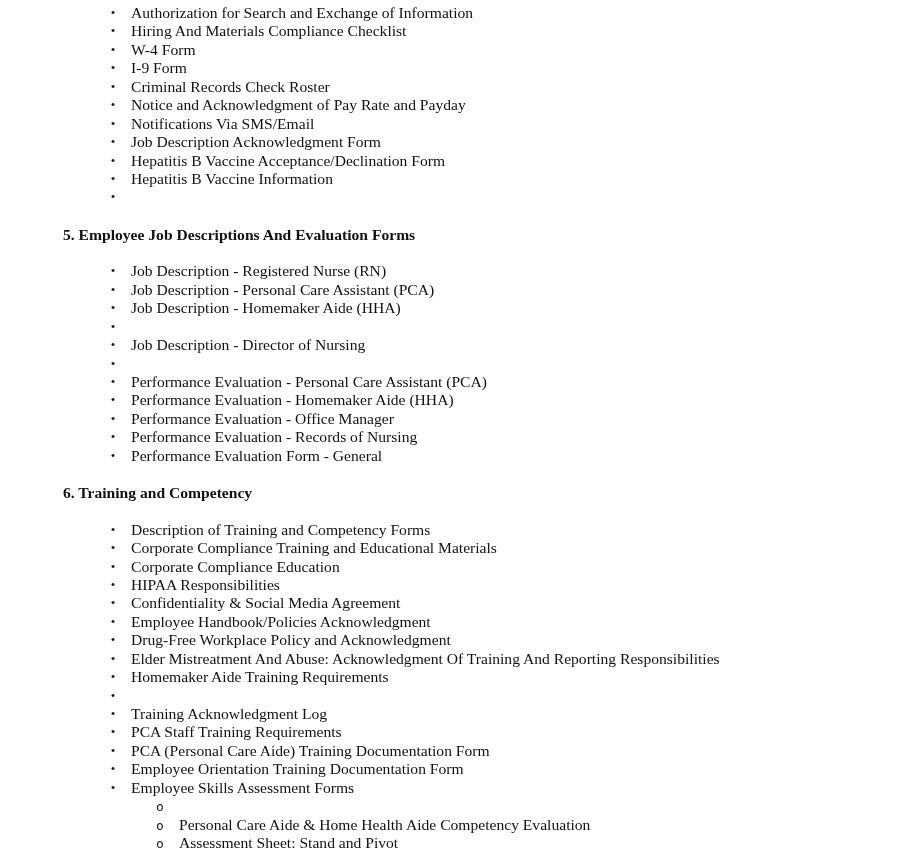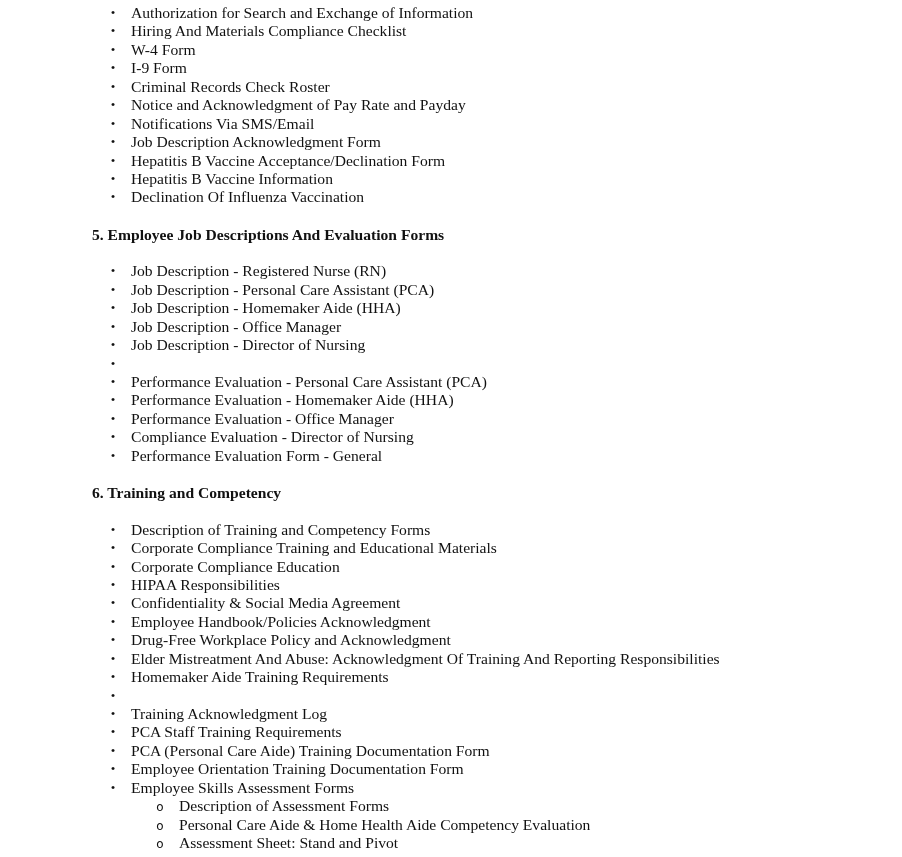--- a/index.html
+++ b/index.html
@@ -58,21 +58,21 @@
       position: absolute;
       left: 155px;
       top: 1px;
       width: 10px;
       text-align: center;
       font-size: 12px;
       font-family: "DejaVu Sans", sans-serif;
     }
     .section-heading {
       font-weight: bold;
-      padding-left: 92px;
+      padding-left: 63px;
       height: 18px;
       line-height: 18px;
       margin: 0;
       font-size: 15.6px;
       white-space: nowrap;
     }
     .gap-before-heading { height: 19px; }
     .gap-after-heading { height: 18.5px; }
   </style>
 </head>
@@ -84,38 +84,38 @@
     <li><span class="bullet">•</span><span>Authorization for Search and Exchange of Information</span></li>
     <li><span class="bullet">•</span><span>Hiring And Materials Compliance Checklist</span></li>
     <li><span class="bullet">•</span><span>W-4 Form</span></li>
     <li><span class="bullet">•</span><span>I-9 Form</span></li>
     <li><span class="bullet">•</span><span>Criminal Records Check Roster</span></li>
     <li><span class="bullet">•</span><span>Notice and Acknowledgment of Pay Rate and Payday</span></li>
     <li><span class="bullet">•</span><span>Notifications Via SMS/Email</span></li>
     <li><span class="bullet">•</span><span>Job Description Acknowledgment Form</span></li>
     <li><span class="bullet">•</span><span>Hepatitis B Vaccine Acceptance/Declination Form</span></li>
     <li><span class="bullet">•</span><span>Hepatitis B Vaccine Information</span></li>
-    <li><span class="bullet">•</span><span>Declination Of Influenza Vaccination</span></li>
+    <li><span class="bullet">•</span></li>
   </ul>
 
   <div class="gap-before-heading"></div>
   <h2 class="section-heading">5. Employee Job Descriptions And Evaluation Forms</h2>
   <div class="gap-after-heading"></div>
 
   <ul class="list">
     <li><span class="bullet">•</span><span>Job Description - Registered Nurse (RN)</span></li>
     <li><span class="bullet">•</span><span>Job Description - Personal Care Assistant (PCA)</span></li>
     <li><span class="bullet">•</span><span>Job Description - Homemaker Aide (HHA)</span></li>
-    <li><span class="bullet">•</span><span>Job Description - Office Manager</span></li>
+    <li><span class="bullet">•</span></li>
     <li><span class="bullet">•</span><span>Job Description - Director of Nursing</span></li>
     <li><span class="bullet">•</span></li>
     <li><span class="bullet">•</span><span>Performance Evaluation - Personal Care Assistant (PCA)</span></li>
     <li><span class="bullet">•</span><span>Performance Evaluation - Homemaker Aide (HHA)</span></li>
     <li><span class="bullet">•</span><span>Performance Evaluation - Office Manager</span></li>
-    <li><span class="bullet">•</span><span>Compliance Evaluation - Director of Nursing</span></li>
+    <li><span class="bullet">•</span><span>Performance Evaluation - Records of Nursing</span></li>
     <li><span class="bullet">•</span><span>Performance Evaluation Form - General</span></li>
   </ul>
 
   <div class="gap-before-heading"></div>
   <h2 class="section-heading">6. Training and Competency</h2>
   <div class="gap-after-heading"></div>
 
   <ul class="list">
     <li><span class="bullet">•</span><span>Description of Training and Competency Forms</span></li>
     <li><span class="bullet">•</span><span>Corporate Compliance Training and Educational Materials</span></li>
@@ -128,18 +128,18 @@
     <li><span class="bullet">•</span><span>Homemaker Aide Training Requirements</span></li>
     <li><span class="bullet">•</span></li>
     <li><span class="bullet">•</span><span>Training Acknowledgment Log</span></li>
     <li><span class="bullet">•</span><span>PCA Staff Training Requirements</span></li>
     <li><span class="bullet">•</span><span>PCA (Personal Care Aide) Training Documentation Form</span></li>
     <li><span class="bullet">•</span><span>Employee Orientation Training Documentation Form</span></li>
     <li><span class="bullet">•</span><span>Employee Skills Assessment Forms</span></li>
   </ul>
 
   <ul class="sub">
-    <li><span class="bullet">o</span><span>Description of Assessment Forms</span></li>
+    <li><span class="bullet">o</span></li>
     <li><span class="bullet">o</span><span>Personal Care Aide &amp; Home Health Aide Competency Evaluation</span></li>
     <li><span class="bullet">o</span><span>Assessment Sheet: Stand and Pivot</span></li>
   </ul>
 
 </div>
 
 </body></html>

